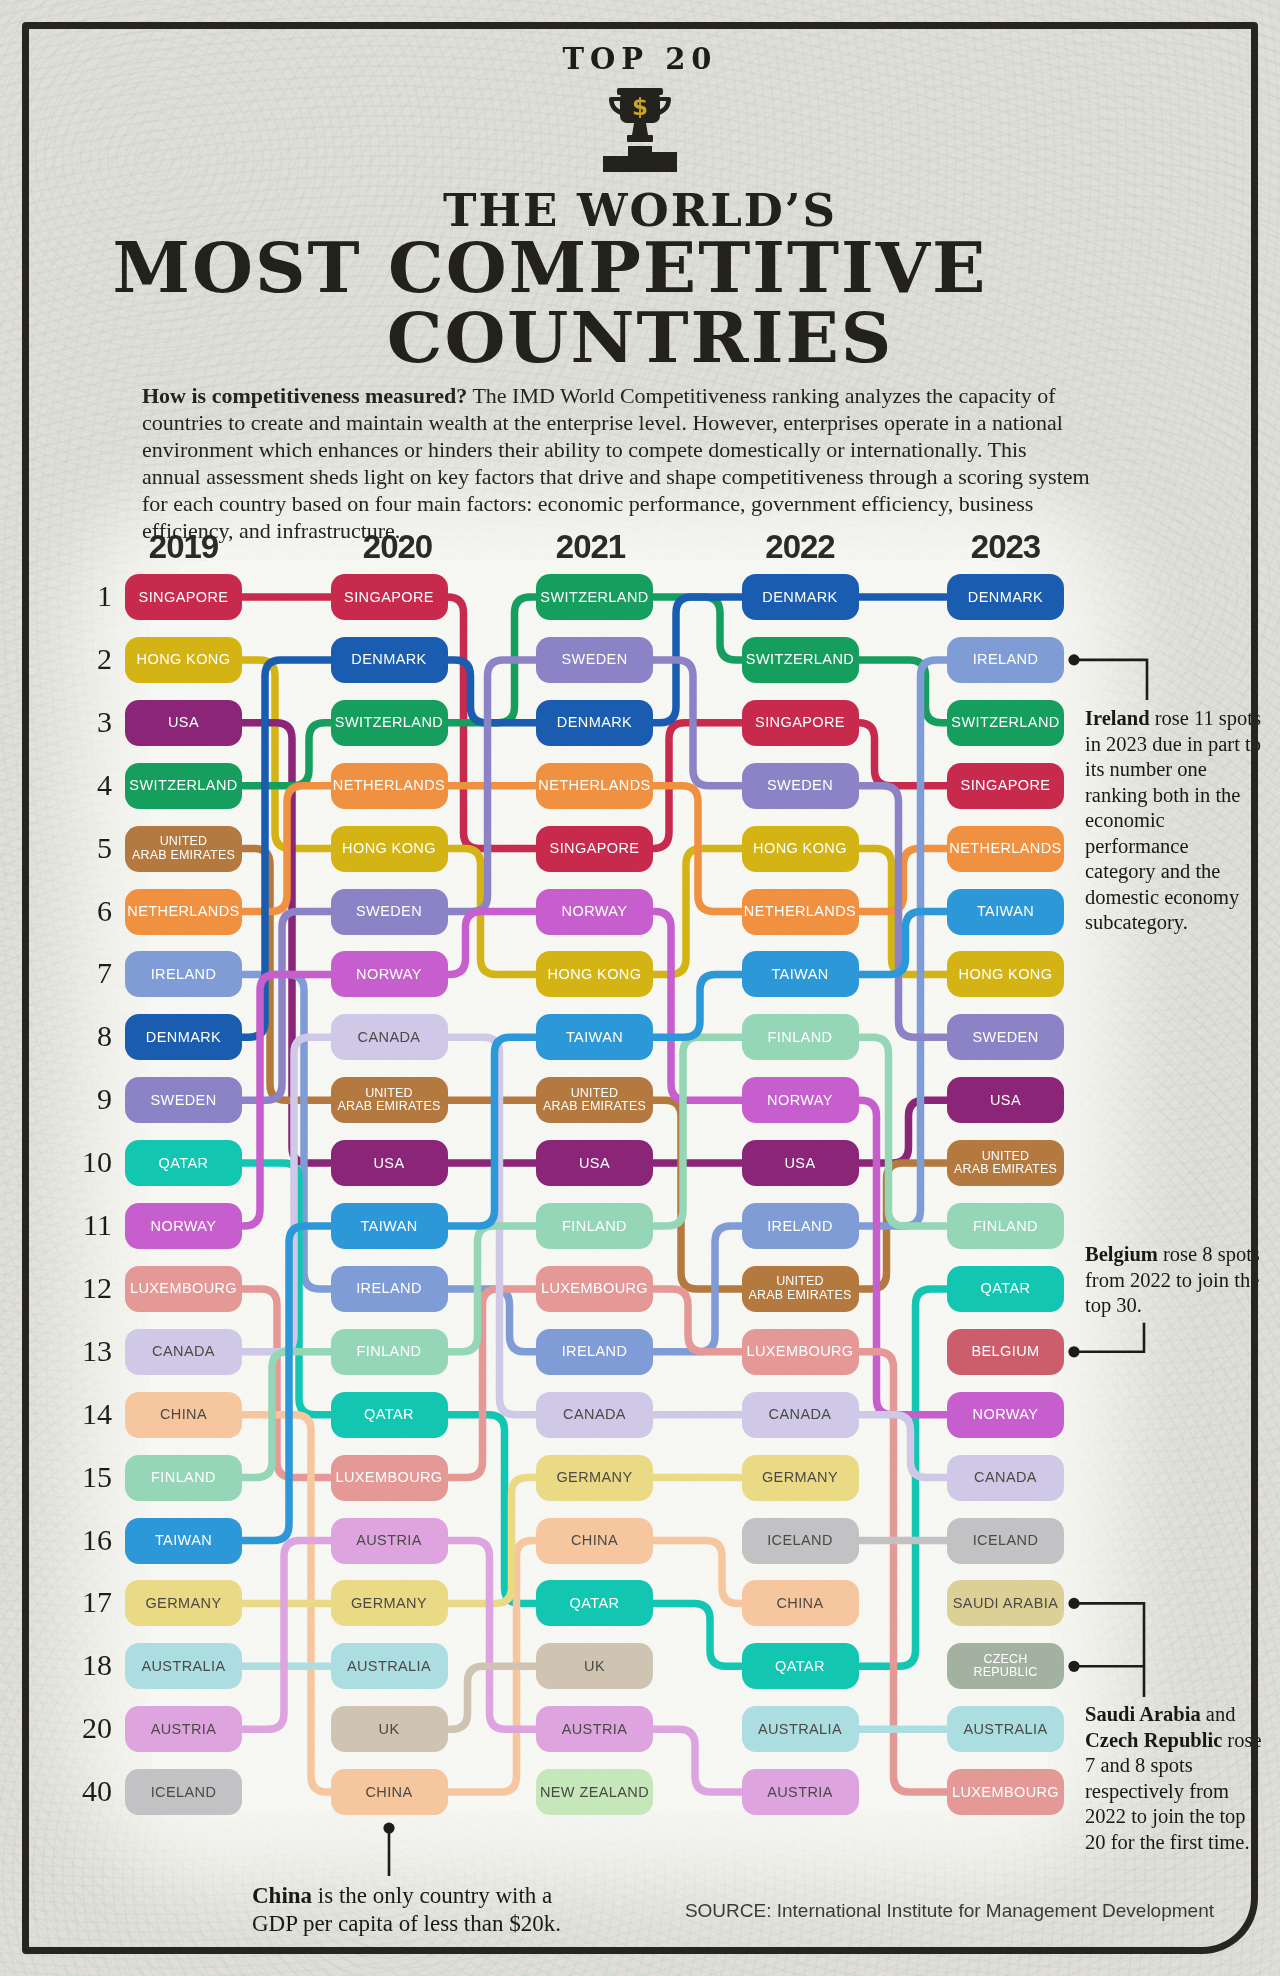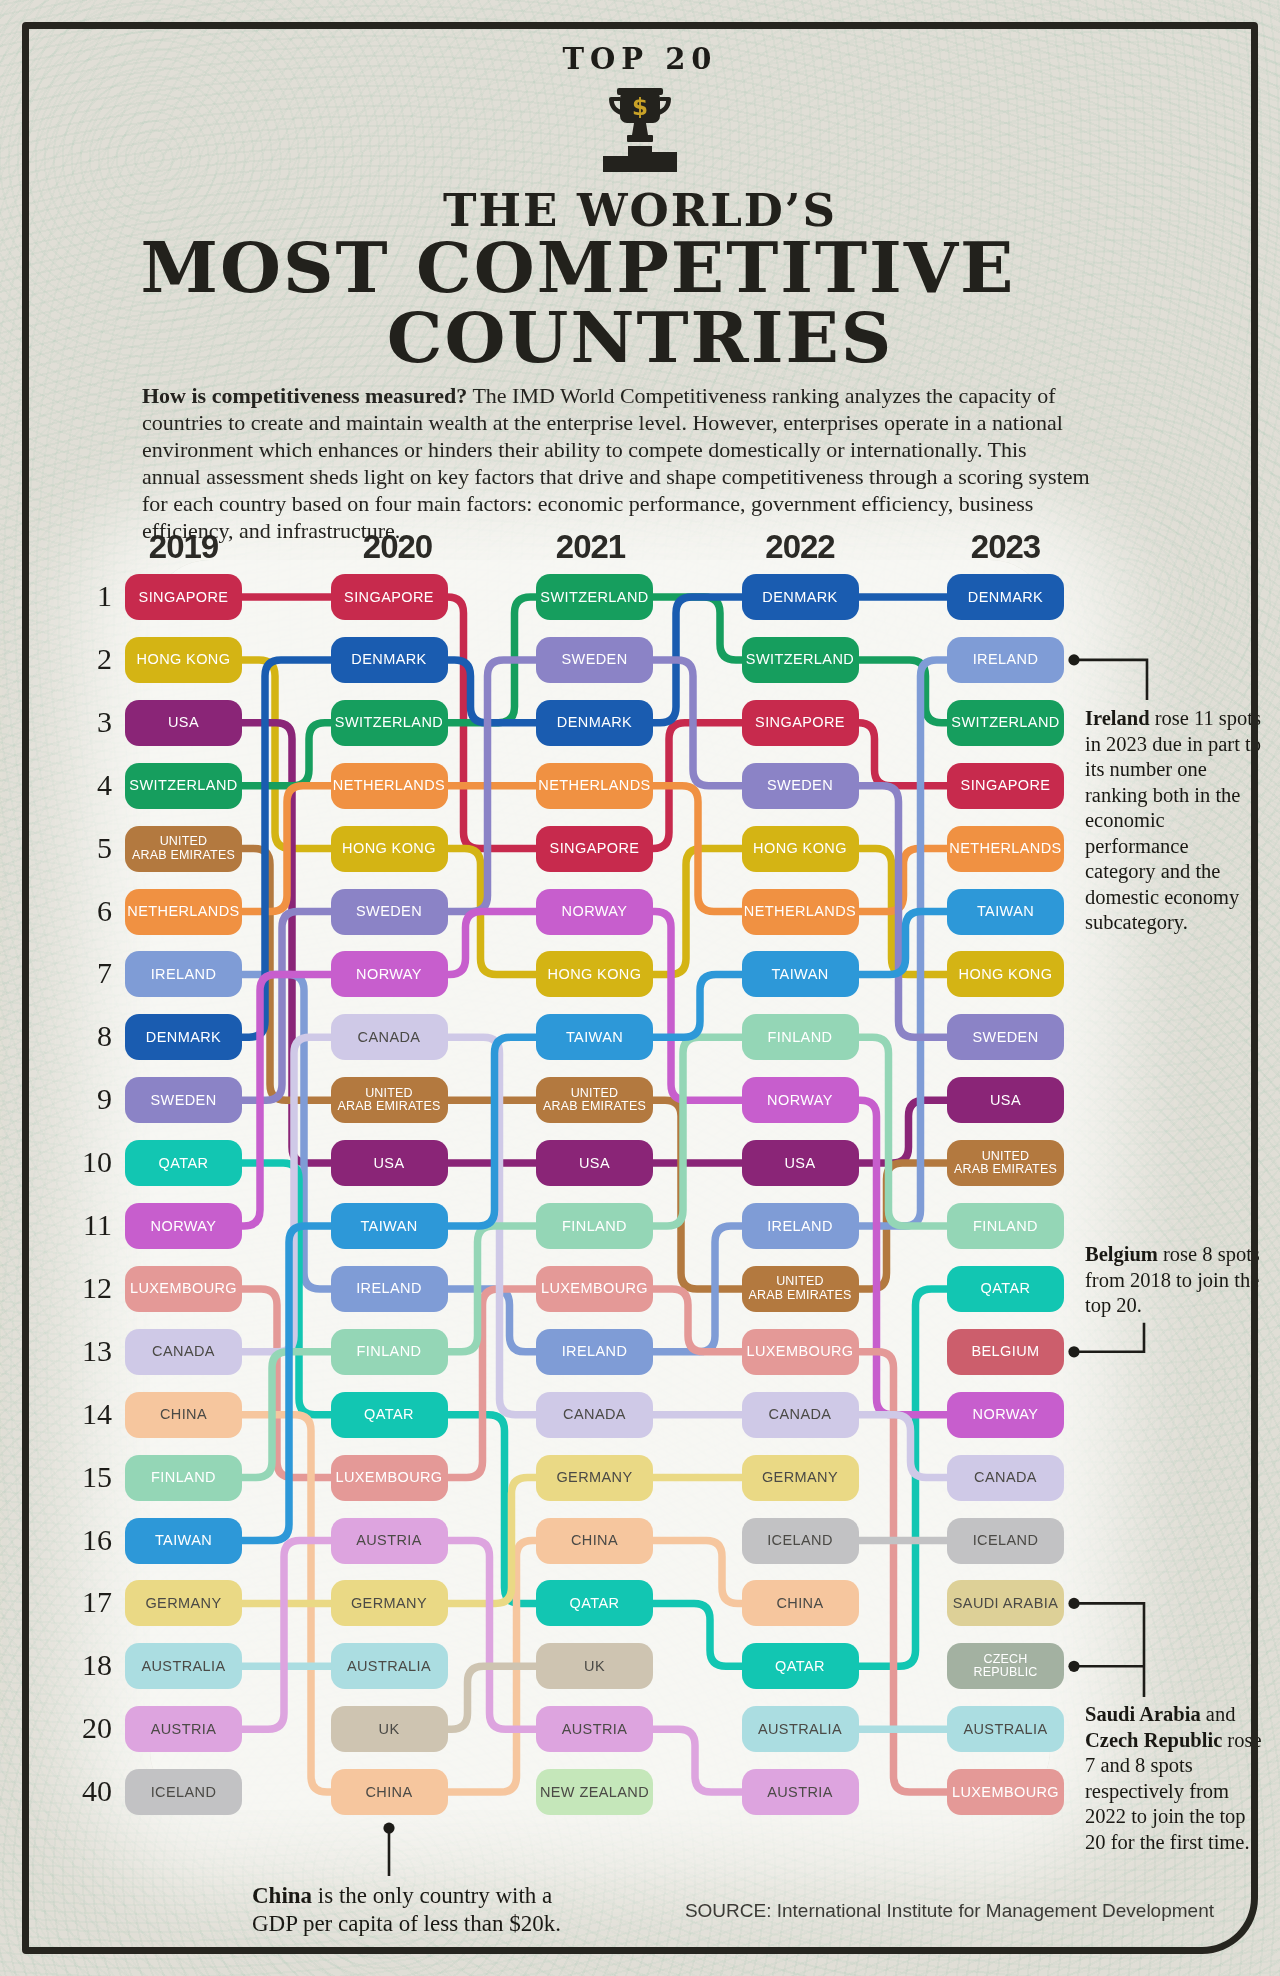--- a/index.html
+++ b/index.html
@@ -35,21 +35,21 @@
   }
   .trophy{position:absolute;left:590px;top:82px;z-index:5}
   .t-line1{
     position:absolute;left:0;top:184px;width:1280px;text-align:center;
     font-family:"DejaVu Serif","Liberation Serif",serif;font-weight:bold;
     font-size:45px;letter-spacing:2px;color:#22211c;z-index:5;
   }
   .t-line2{
     position:absolute;left:0;top:226px;width:1100px;text-align:center;
     font-family:"DejaVu Serif","Liberation Serif",serif;font-weight:bold;
-    font-size:70px;letter-spacing:2px;color:#22211c;z-index:5;padding-left:28px;
+    font-size:70px;letter-spacing:2px;color:#22211c;z-index:5;
   }
   .t-line3{
     position:absolute;left:0;top:296px;width:1280px;text-align:center;
     font-family:"DejaVu Serif","Liberation Serif",serif;font-weight:bold;
     font-size:70px;letter-spacing:2px;color:#22211c;z-index:5;
   }
   .intro{
     position:absolute;left:142px;top:360px;width:948px;z-index:5;
     font-family:"Liberation Serif",serif;font-size:22px;line-height:27px;color:#24231f;
   }
@@ -531,19 +531,19 @@
     <div class="pill dark-text" style="left: 947px; top: 1706.2px; background: rgb(171, 221, 225);">
       <div>Australia</div>
     </div>
     <div class="pill light-text" style="left: 947px; top: 1769.1px; background: rgb(228, 153, 151);">
       <div>Luxembourg</div>
     </div>
   </div>
 
 <div class="note" style="left:1085px;top:706px;width:176px"><b>Ireland</b><span> rose 11 spots in 2023 due in part to its number one ranking both in the economic performance category and the domestic economy subcategory.</span></div>
 
-<div class="note" style="left:1085px;top:1242px;width:180px"><b>Belgium</b><span> rose 8 spots from 2018 to join the top 20.</span></div>
+<div class="note" style="left:1085px;top:1242px;width:180px"><b>Belgium</b><span> rose 8 spots from 2022 to join the top 30.</span></div>
 
 <div class="note" style="left:1085px;top:1702px;width:182px"><b>Saudi Arabia</b><span> and </span><b>Czech Republic</b><span> rose 7 and 8 spots respectively from 2022 to join the top 20 for the first time.</span></div>
 
 <div class="note note-china" style="left:252px;top:1882px;width:340px"><b>China</b><span> is the only country with a GDP per capita of less than $20k.</span></div>
 
 <div class="source">SOURCE: International Institute for Management Development</div>
 
 </body></html>

